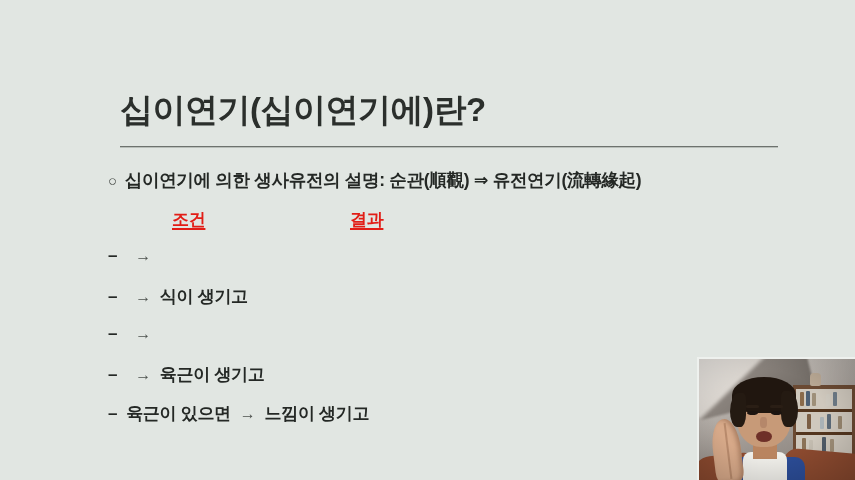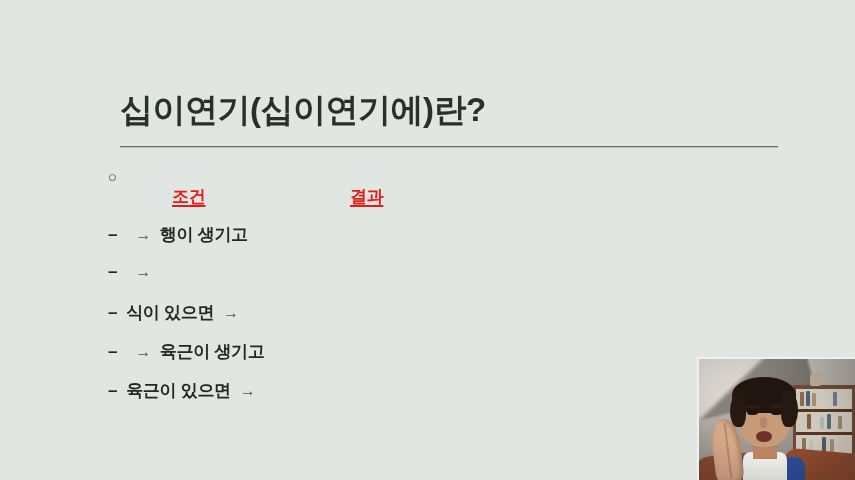--- a/index.html
+++ b/index.html
@@ -67,20 +67,21 @@
     font-size: 15px;
     font-weight: 400;
     color: #4a4f4b;
     margin-right: 8px;
   }
 
   
   #column-headers {
     position: relative;
     height: 34px;
+    margin-top: 16px;
   }
   .col-head {
     position: absolute;
     top: 0;
     font-size: 17px;
     font-weight: 700;
     color: #e21d16;
     text-decoration: underline;
     text-decoration-color: #e21d16;
     text-underline-offset: 3px;
@@ -270,56 +271,57 @@
 
   <div id="title-block">
     <div id="slide-title">십이연기(십이연기에)란?</div>
   </div>
   <div id="title-rule"></div>
 
   <div id="body-block">
 
     <div class="lead-line">
       <span class="lead-bullet">○</span>
+      <span>십이연기에 의한 생사유전의 설명: 순관(順觀) ⇒ 유전연기(流轉緣起)</span>
     </div>
 
     <div id="column-headers">
       <span class="col-head" id="col-head-condition">조건</span>
       <span class="col-head" id="col-head-result">결과</span>
     </div>
 
     <div id="chain-list">
 
       <div class="chain-item">
         <span class="chain-dash">–</span>
         <span class="chain-arrow">→</span>
-        <span class="chain-effect">행이 생기고</span>
-      </div>
-
-      <div class="chain-item">
-        <span class="chain-dash">–</span>
-        <span class="chain-arrow">→</span>
-      </div>
-
-      <div class="chain-item">
-        <span class="chain-dash">–</span>
-        <span class="chain-cause">식이 있으면</span>
+      </div>
+
+      <div class="chain-item">
+        <span class="chain-dash">–</span>
+        <span class="chain-arrow">→</span>
+        <span class="chain-effect">식이 생기고</span>
+      </div>
+
+      <div class="chain-item">
+        <span class="chain-dash">–</span>
         <span class="chain-arrow">→</span>
       </div>
 
       <div class="chain-item">
         <span class="chain-dash">–</span>
         <span class="chain-arrow">→</span>
         <span class="chain-effect">육근이 생기고</span>
       </div>
 
       <div class="chain-item">
         <span class="chain-dash">–</span>
         <span class="chain-cause">육근이 있으면</span>
         <span class="chain-arrow">→</span>
+        <span class="chain-effect">느낌이 생기고</span>
       </div>
 
     </div>
   </div>
 
   <div id="webcam-overlay">
     <div class="wc-layer" id="wc-wall"></div>
     <div class="wc-layer" id="wc-corner"></div>
 
     <div class="wc-layer" id="wc-shelf">

